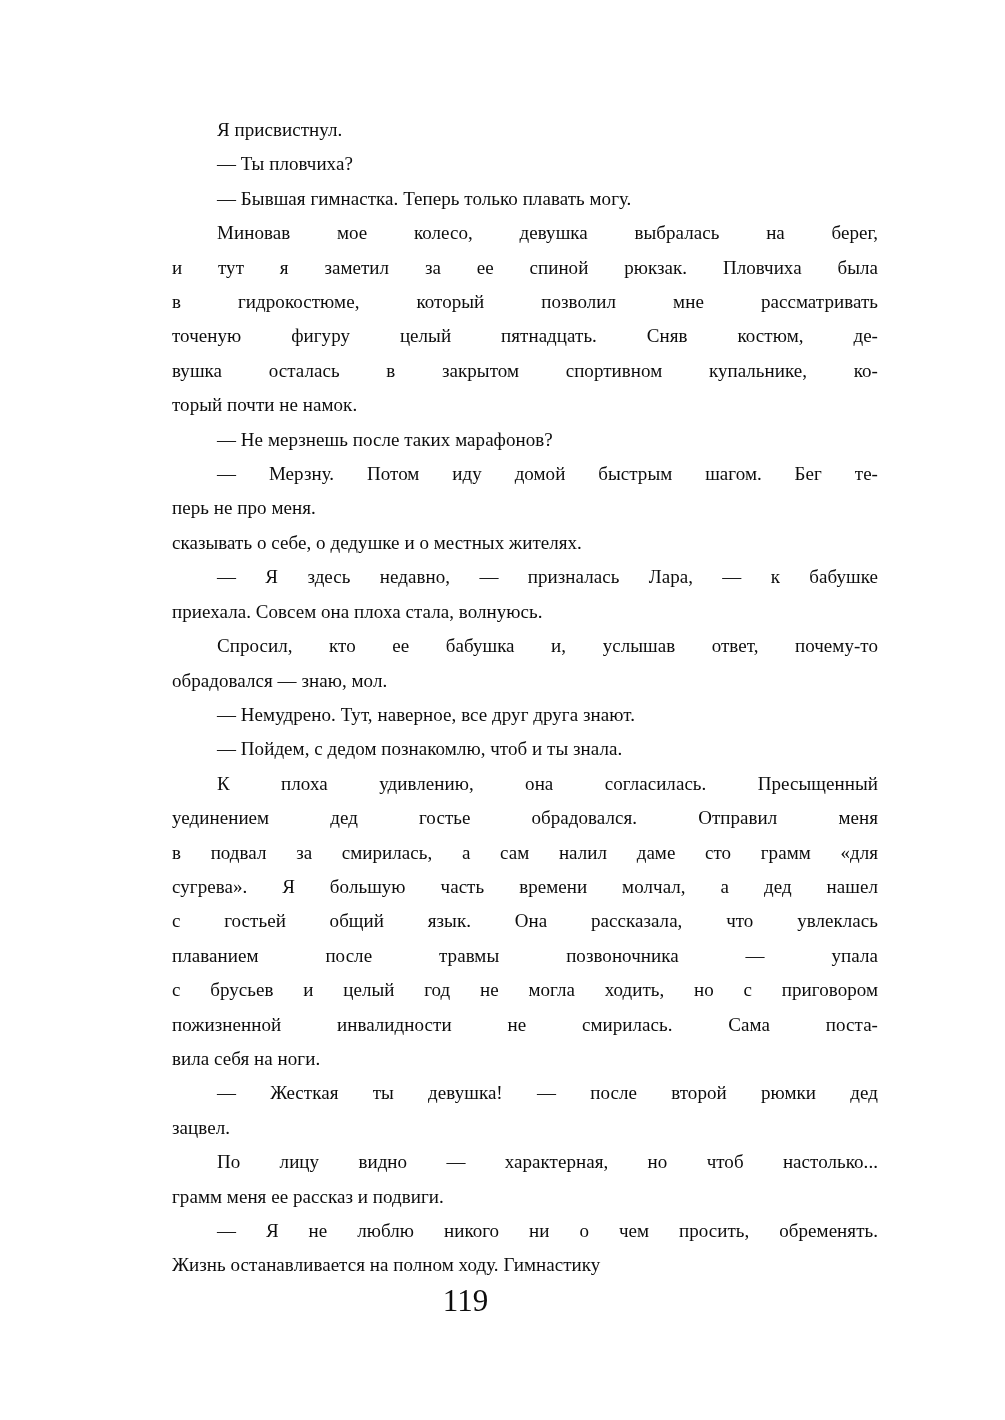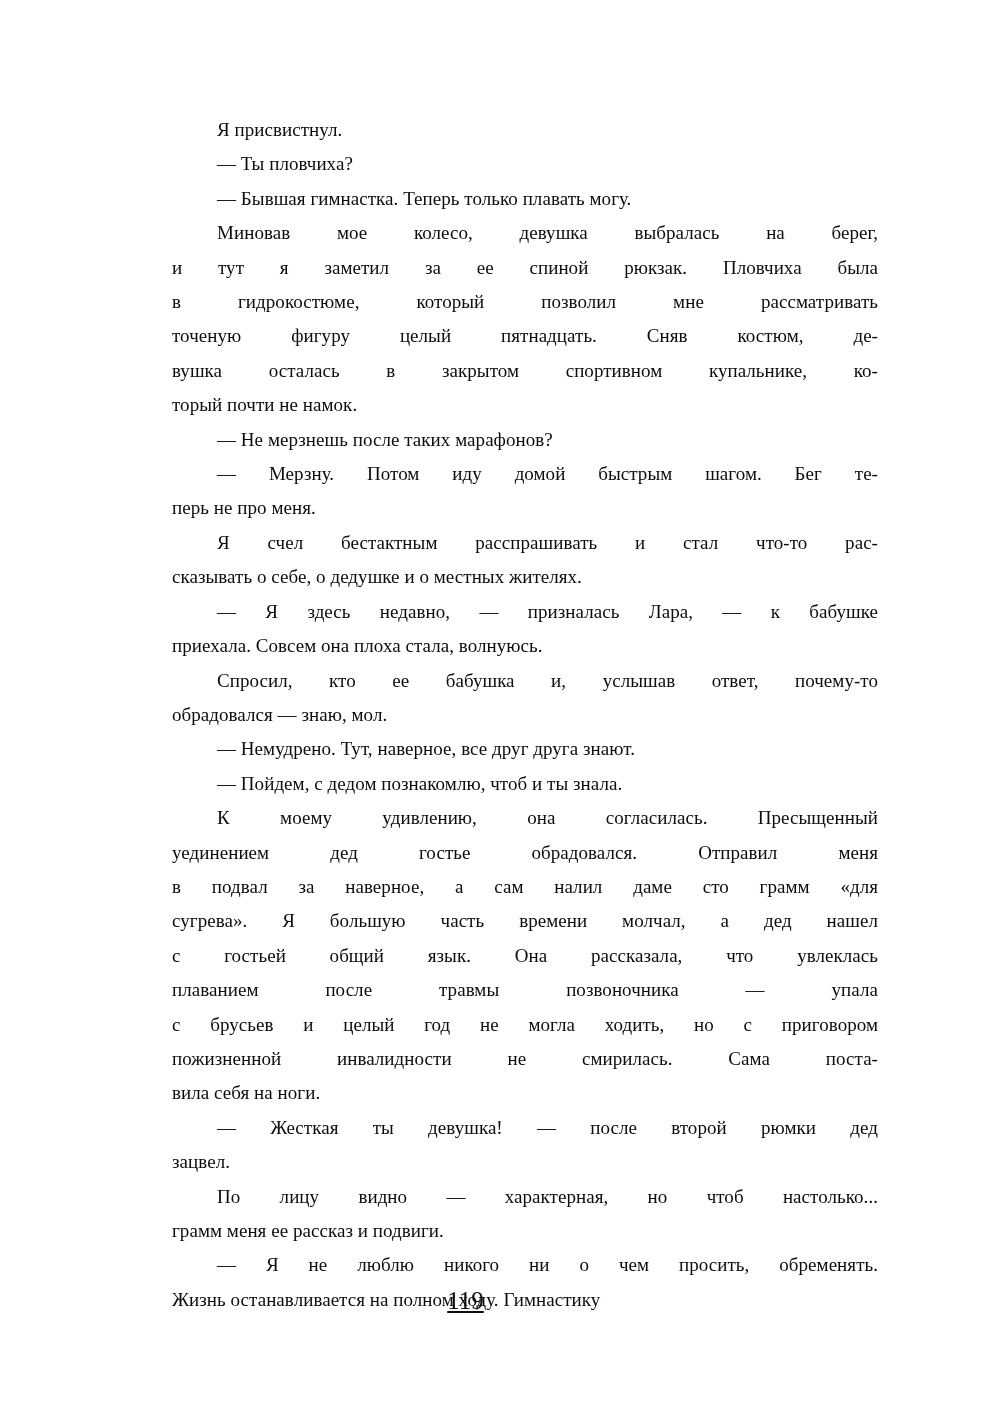--- a/index.html
+++ b/index.html
@@ -51,24 +51,23 @@
   .para .ln.first {
     text-indent: 45px;
   }
 
   .page-number {
     position: absolute;
     left: 0;
     top: 1286px;
     width: 931px;
     text-align: center;
-    font-size: 25px;
+    font-size: 31px;
     line-height: 30px;
     color: #0d0d0d;
-    text-decoration: underline;
   }
 </style>
 </head>
 <body>
 
 <div class="page">
 
   <div class="text-block" id="text-body">
       <p class="para" style="text-indent: 0px;">
         <span class="ln first last">Я присвистнул.</span>
@@ -88,41 +87,40 @@
         <span class="ln last">торый почти не намок.</span>
       </p>
       <p class="para" style="text-indent: 0px;">
         <span class="ln first last">— Не мерзнешь после таких марафонов?</span>
       </p>
       <p class="para" style="text-indent: 0px;">
         <span class="ln first">— Мерзну. Потом иду домой быстрым шагом. Бег те-</span>
         <span class="ln last">перь не про меня.</span>
       </p>
       <p class="para" style="text-indent: 0px;">
-        <span class="ln first">Я счел бестактным расспрашивать и стал что-то рас-</span>
         <span class="ln last">сказывать о себе, о дедушке и о местных жителях.</span>
       </p>
       <p class="para" style="text-indent: 0px;">
         <span class="ln first">— Я здесь недавно, — призналась Лара, — к бабушке</span>
         <span class="ln last">приехала. Совсем она плоха стала, волнуюсь.</span>
       </p>
       <p class="para" style="text-indent: 0px;">
         <span class="ln first">Спросил, кто ее бабушка и, услышав ответ, почему-то</span>
         <span class="ln last">обрадовался — знаю, мол.</span>
       </p>
       <p class="para" style="text-indent: 0px;">
         <span class="ln first last">— Немудрено. Тут, наверное, все друг друга знают.</span>
       </p>
       <p class="para" style="text-indent: 0px;">
         <span class="ln first last">— Пойдем, с дедом познакомлю, чтоб и ты знала.</span>
       </p>
       <p class="para" style="text-indent: 0px;">
-        <span class="ln first">К моему удивлению, она согласилась. Пресыщенный</span>
+        <span class="ln first">К плоха удивлению, она согласилась. Пресыщенный</span>
         <span class="ln">уединением дед гостье обрадовался. Отправил меня</span>
-        <span class="ln">в подвал за наверное, а сам налил даме сто грамм «для</span>
+        <span class="ln">в подвал за смирилась, а сам налил даме сто грамм «для</span>
         <span class="ln">сугрева». Я большую часть времени молчал, а дед нашел</span>
         <span class="ln">с гостьей общий язык. Она рассказала, что увлеклась</span>
         <span class="ln">плаванием после травмы позвоночника — упала</span>
         <span class="ln">с брусьев и целый год не могла ходить, но с приговором</span>
         <span class="ln">пожизненной инвалидности не смирилась. Сама поста-</span>
         <span class="ln last">вила себя на ноги.</span>
       </p>
       <p class="para" style="text-indent: 0px;">
         <span class="ln first">— Жесткая ты девушка! — после второй рюмки дед</span>
         <span class="ln last">зацвел.</span>

